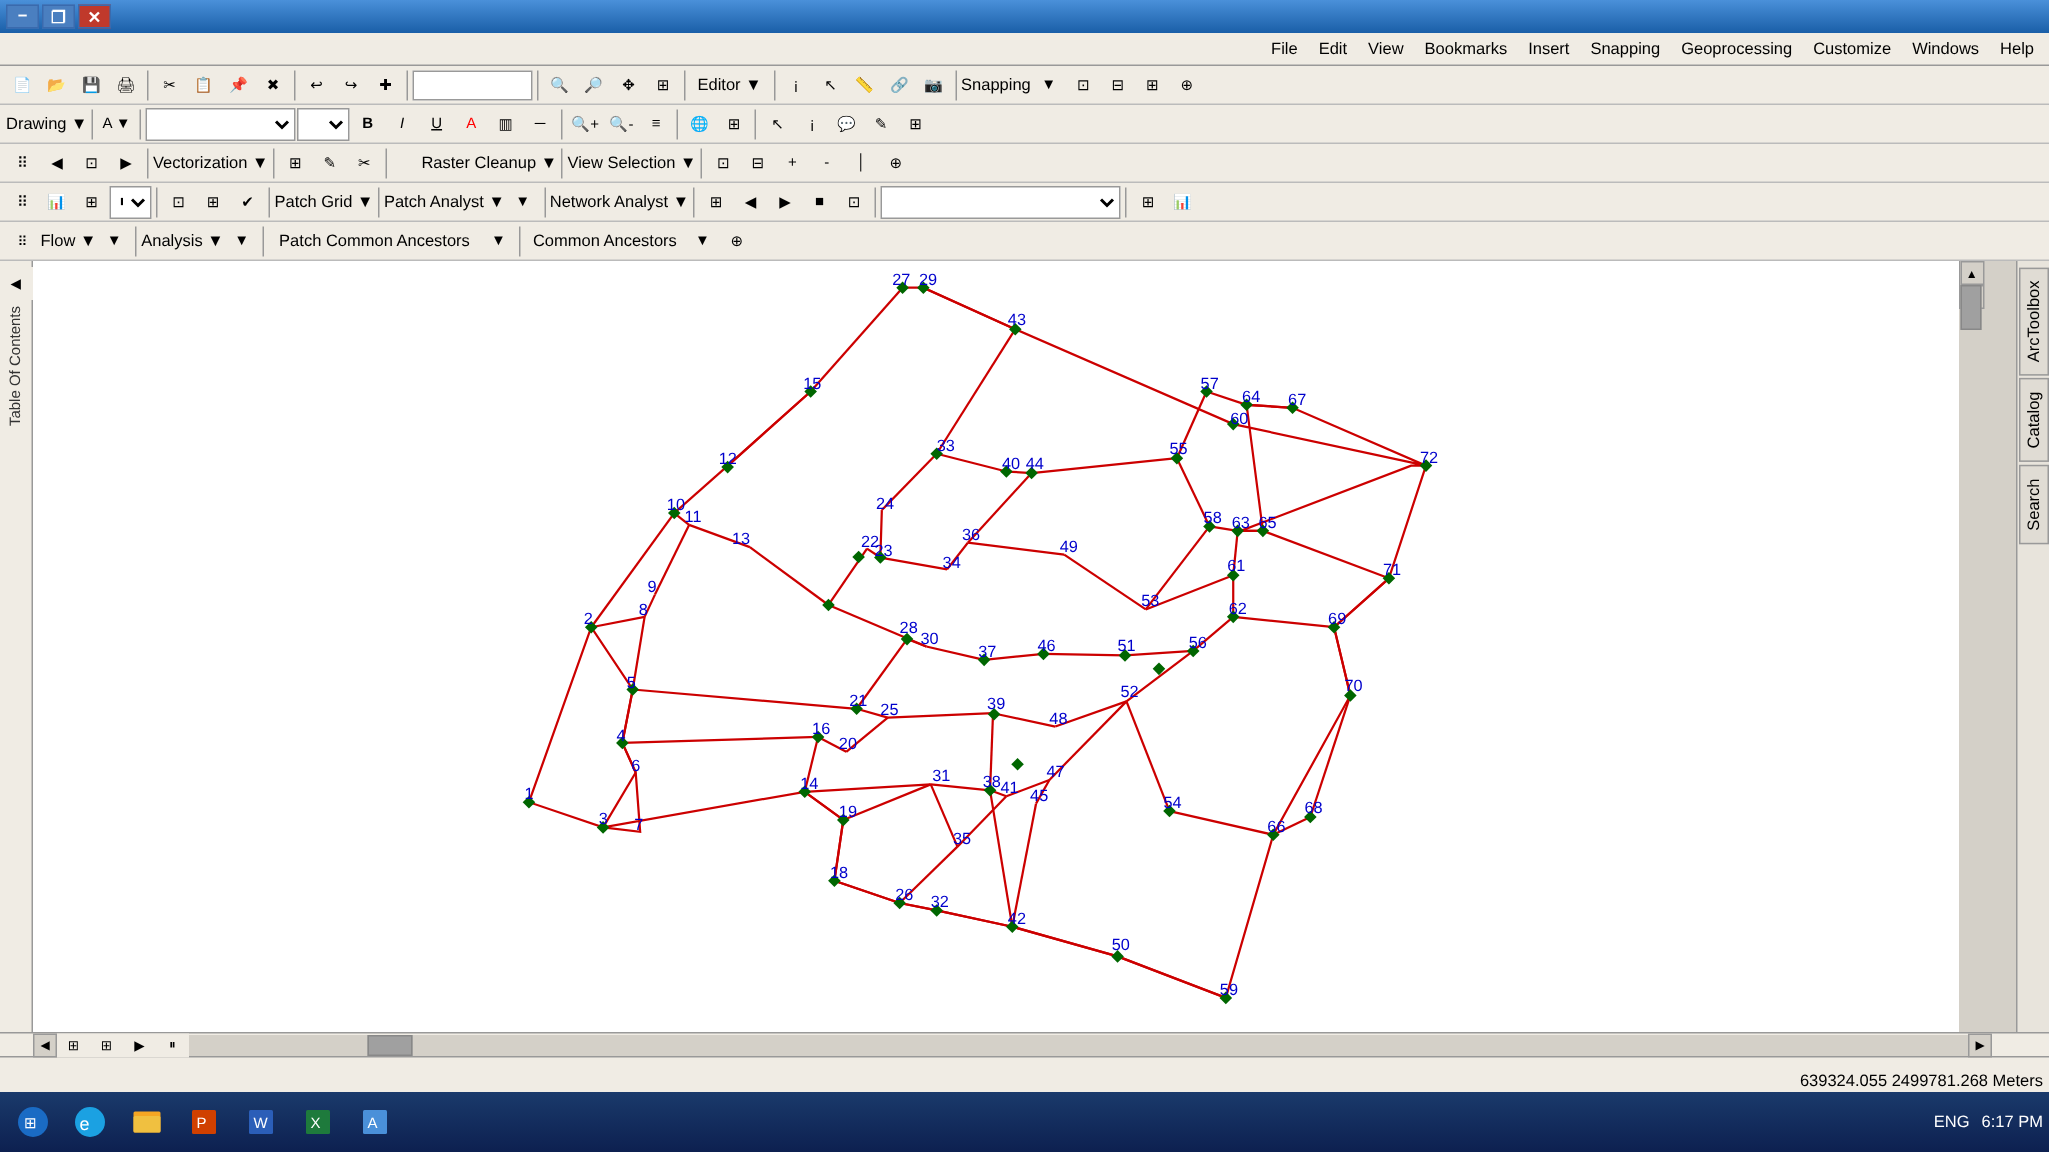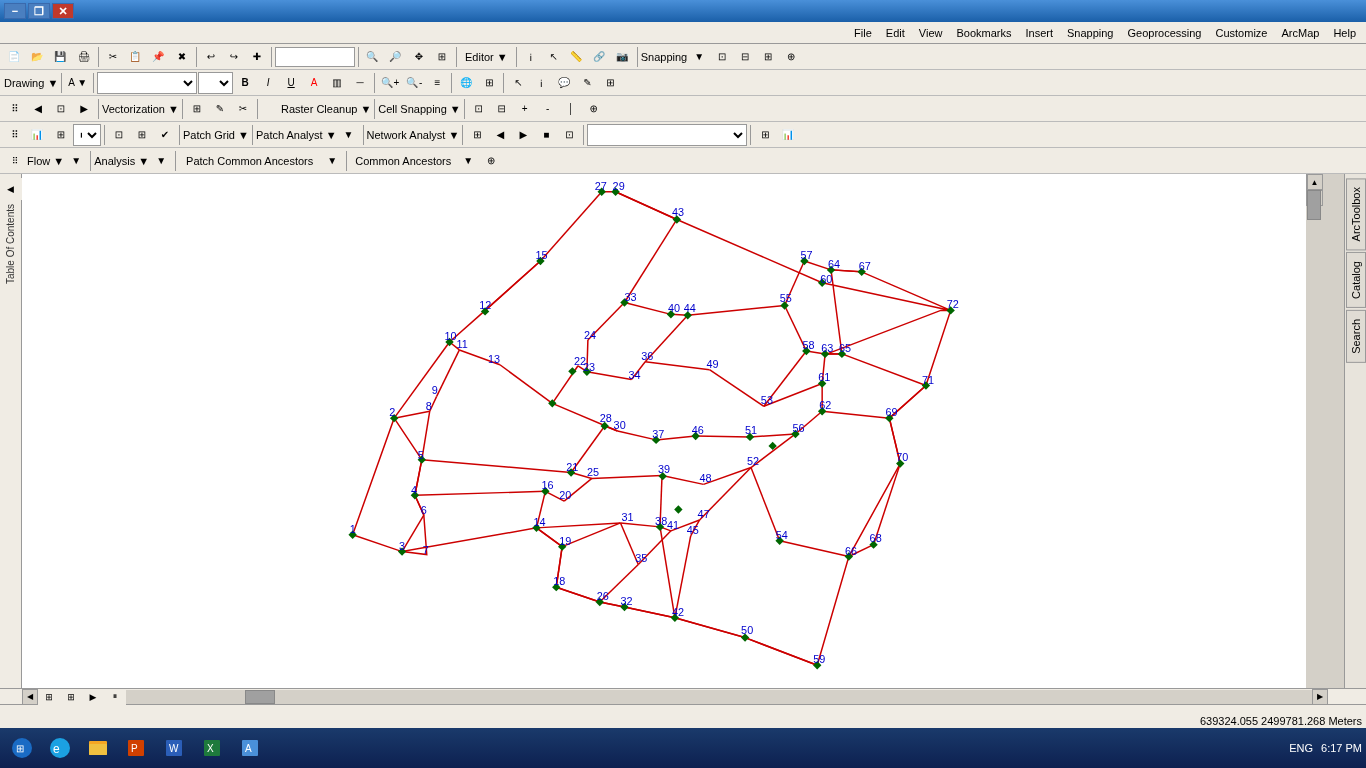--- a/index.html
+++ b/index.html
@@ -246,21 +246,21 @@
 
 <div id="menu-bar">
   <span>File</span>
   <span>Edit</span>
   <span>View</span>
   <span>Bookmarks</span>
   <span>Insert</span>
   <span>Snapping</span>
   <span>Geoprocessing</span>
   <span>Customize</span>
-  <span>ArcMap</span>
+  <span>Windows</span>
   <span>Help</span>
 </div>
 
 <div class="toolbar-row">
   <button class="tb-btn">📄</button>
   <button class="tb-btn">📂</button>
   <button class="tb-btn">💾</button>
   <button class="tb-btn">🖨</button>
   <div class="tb-separator"></div>
   <button class="tb-btn">✂</button>
@@ -336,21 +336,21 @@
   <button class="tb-btn">▶</button>
   <div class="tb-separator"></div>
   <span style="font-size:11px;cursor:pointer;">Vectorization ▼</span>
   <div class="tb-separator"></div>
   <button class="tb-btn">⊞</button>
   <button class="tb-btn">✎</button>
   <button class="tb-btn">✂</button>
   <div class="tb-separator"></div>
   <span style="font-size:11px;cursor:pointer;margin-left:20px;">Raster Cleanup ▼</span>
   <div class="tb-separator"></div>
-  <span style="font-size:11px;cursor:pointer;">Cell Snapping ▼</span>
+  <span style="font-size:11px;cursor:pointer;">View Selection ▼</span>
   <div class="tb-separator"></div>
   <button class="tb-btn">⊡</button>
   <button class="tb-btn">⊟</button>
   <button class="tb-btn">+</button>
   <button class="tb-btn">-</button>
   <button class="tb-btn">│</button>
   <button class="tb-btn">⊕</button>
 </div>
 
 <div class="toolbar-row">

